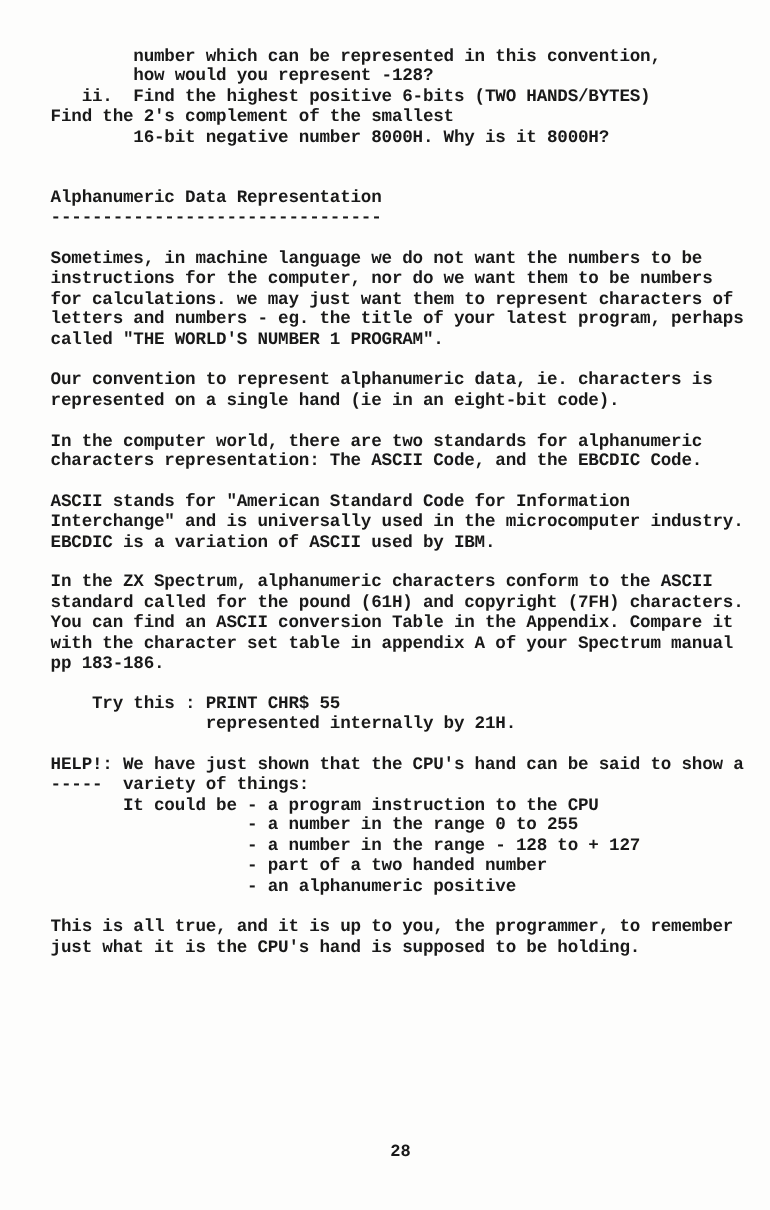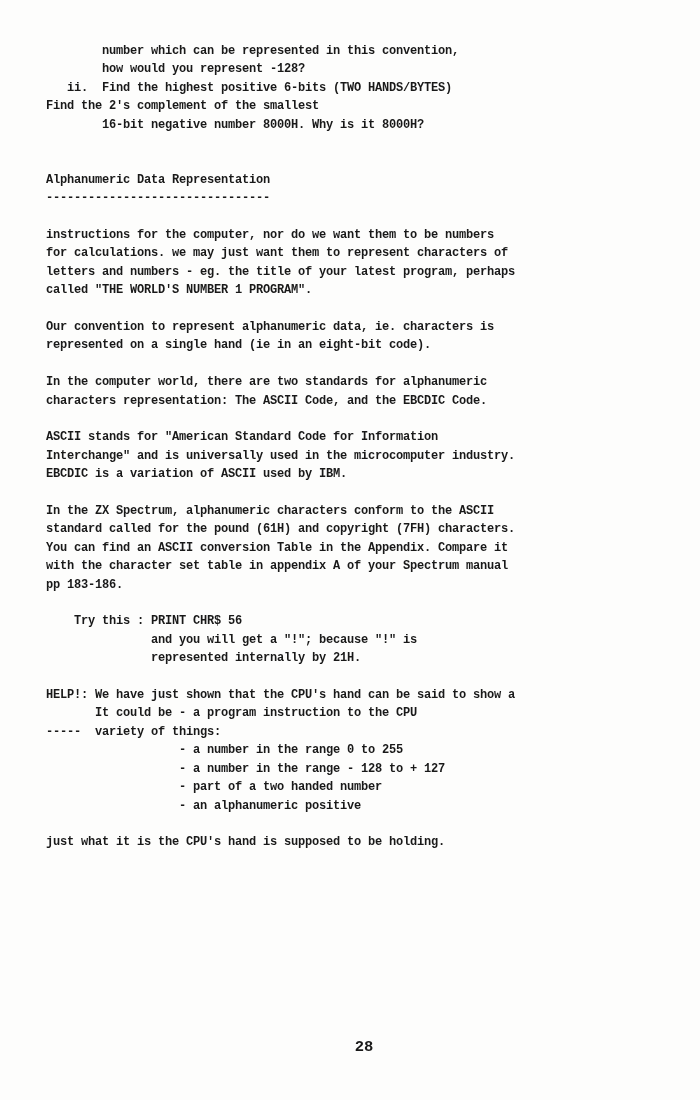--- a/index.html
+++ b/index.html
@@ -18,21 +18,21 @@
     color: #191919;
   }
   #doc {
     position: absolute;
     top: 42px;
     left: 46px;
     right: 0;
   }
   .line {
     white-space: pre;
-    font-size: 12px;
+    font-size: 16px;
     line-height: 18.4px;
     min-height: 18.4px;
     letter-spacing: -0.2px;
   }
   #page-number {
     position: absolute;
     top: 1038px;
     left: 14px;
     width: 700px;
     text-align: center;
@@ -48,20 +48,21 @@
     <div class="line">        number which can be represented in this convention,</div>
     <div class="line">        how would you represent -128?</div>
     <div class="line">   ii.  Find the highest positive 6-bits (TWO HANDS/BYTES)</div>
     <div class="line">Find the 2's complement of the smallest</div>
     <div class="line">        16-bit negative number 8000H. Why is it 8000H?</div>
     <div class="line"></div>
     <div class="line"></div>
     <div class="line">Alphanumeric Data Representation</div>
     <div class="line">--------------------------------</div>
     <div class="line"></div>
+    <div class="line">Sometimes, in machine language we do not want the numbers to be</div>
     <div class="line">instructions for the computer, nor do we want them to be numbers</div>
     <div class="line">for calculations. we may just want them to represent characters of</div>
     <div class="line">letters and numbers - eg. the title of your latest program, perhaps</div>
     <div class="line">called "THE WORLD'S NUMBER 1 PROGRAM".</div>
     <div class="line"></div>
     <div class="line">Our convention to represent alphanumeric data, ie. characters is</div>
     <div class="line">represented on a single hand (ie in an eight-bit code).</div>
     <div class="line"></div>
     <div class="line">In the computer world, there are two standards for alphanumeric</div>
     <div class="line">characters representation: The ASCII Code, and the EBCDIC Code.</div>
@@ -69,28 +70,28 @@
     <div class="line">ASCII stands for "American Standard Code for Information</div>
     <div class="line">Interchange" and is universally used in the microcomputer industry.</div>
     <div class="line">EBCDIC is a variation of ASCII used by IBM.</div>
     <div class="line"></div>
     <div class="line">In the ZX Spectrum, alphanumeric characters conform to the ASCII</div>
     <div class="line">standard called for the pound (61H) and copyright (7FH) characters.</div>
     <div class="line">You can find an ASCII conversion Table in the Appendix. Compare it</div>
     <div class="line">with the character set table in appendix A of your Spectrum manual</div>
     <div class="line">pp 183-186.</div>
     <div class="line"></div>
-    <div class="line">    Try this : PRINT CHR$ 56</div>
-    <div class="line">               and you will get a "!"; because "!" is</div>
+    <div class="line">    Try this : PRINT CHR$ 55</div>
     <div class="line">               represented internally by 21H.</div>
     <div class="line"></div>
     <div class="line">HELP!: We have just shown that the CPU's hand can be said to show a</div>
+    <div class="line">-----  variety of things:</div>
     <div class="line">       It could be - a program instruction to the CPU</div>
-    <div class="line">-----  variety of things:</div>
     <div class="line">                   - a number in the range 0 to 255</div>
     <div class="line">                   - a number in the range - 128 to + 127</div>
     <div class="line">                   - part of a two handed number</div>
     <div class="line">                   - an alphanumeric positive</div>
     <div class="line"></div>
+    <div class="line">This is all true, and it is up to you, the programmer, to remember</div>
     <div class="line">just what it is the CPU's hand is supposed to be holding.</div>
   </div>
   <div id="page-number">28</div>
 </div>
 
 </body></html>

